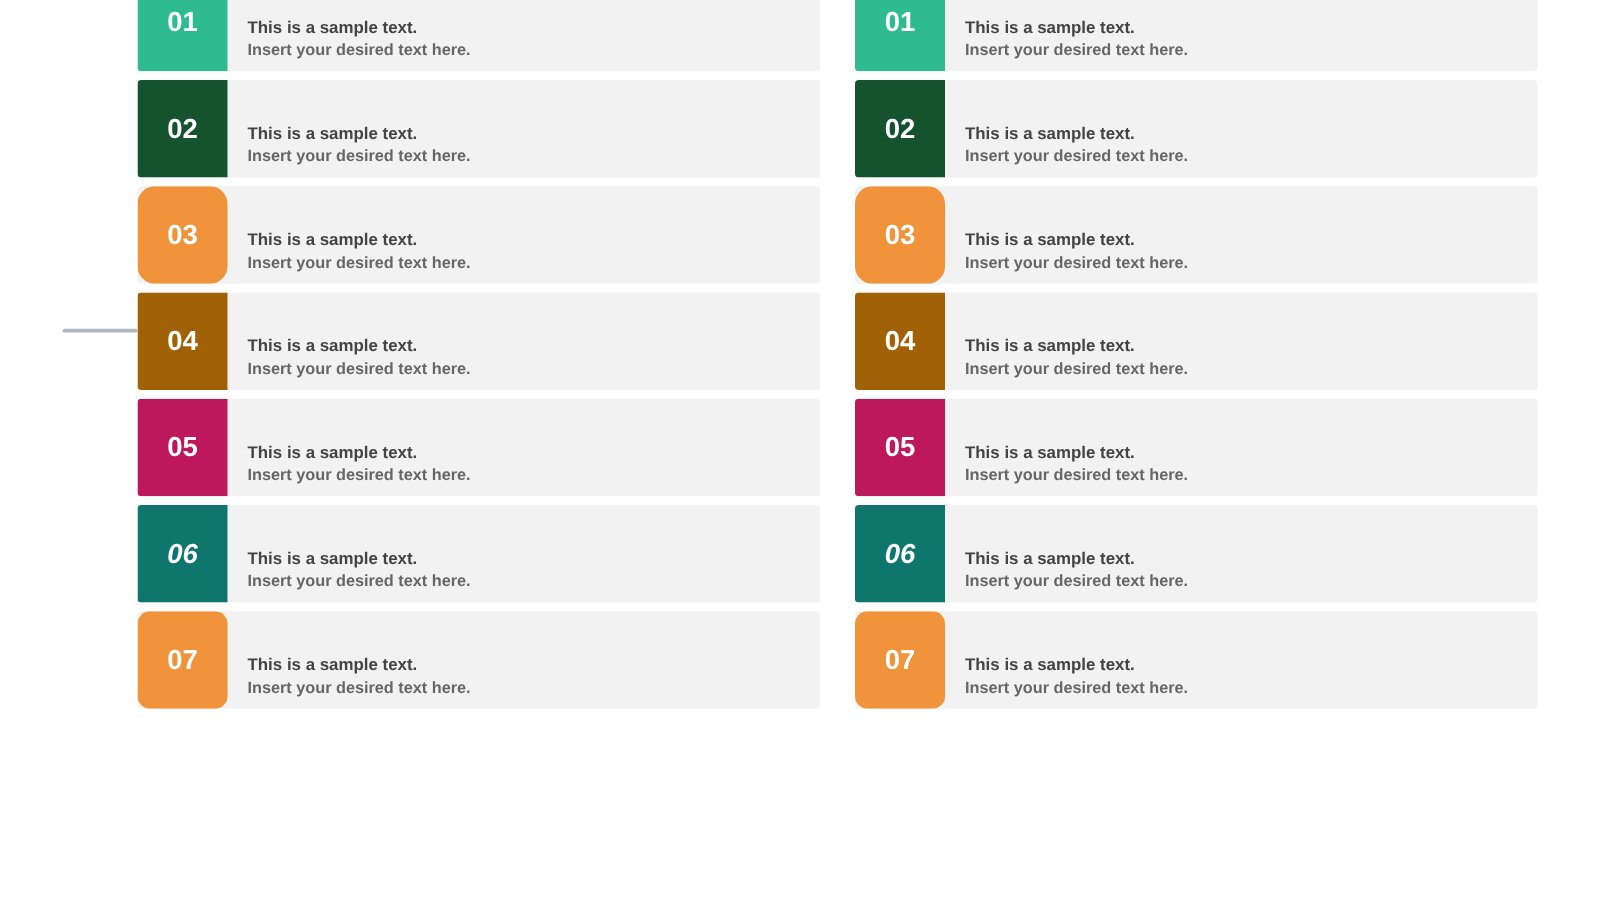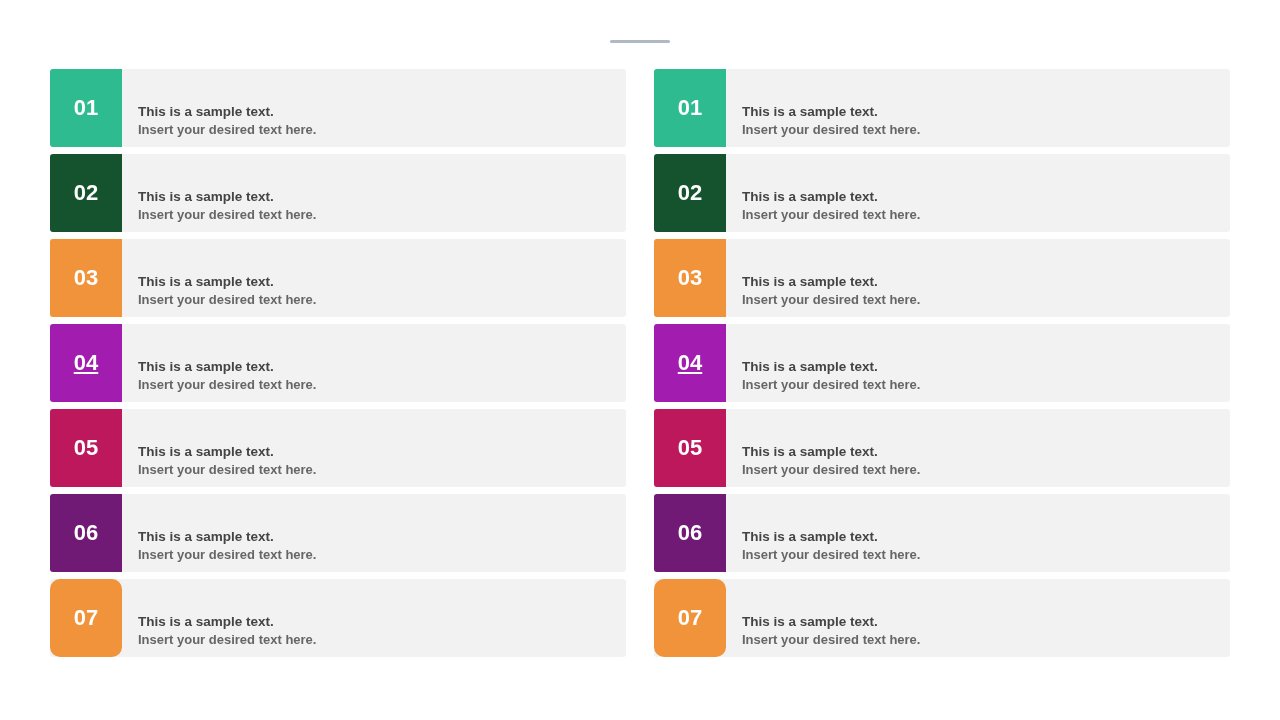--- a/index.html
+++ b/index.html
@@ -9,23 +9,23 @@
       height: 720px;
       background: #ffffff;
       font-family: 'Segoe UI', Arial, sans-serif;
       overflow: hidden;
     }
 
     .page {
       width: 1280px;
       height: 524px;
       display: flex;
-      flex-direction: column;
+      flex-direction: row;
       align-items: center;
-      padding: 32px 50px 20px 50px;
+      padding: 42px 50px 20px 50px;
     }
 
     .title-section {
       text-align: center;
       margin-bottom: 8px;
     }
 
     .page-title {
       font-size: 42px;
       font-weight: 700;
@@ -96,24 +96,24 @@
 
     .row-subtitle {
       font-size: 13px;
       font-weight: 700;
       color: #666666;
     }
 
     
     .color-1 { background-color: #2dbb8f; }
     .color-2 { background-color: #14532d; }
-    .color-3 { background-color: #f0933a; }
-    .color-4 { background-color: #a21caf; text-decoration: underline; }
+    .color-3 { background-color: #f0933a; border-radius: 14px; }
+    .color-4 { background-color: #a16207; }
     .color-5 { background-color: #be185d; }
-    .color-6 { background-color: #701a75; }
+    .color-6 { background-color: #0f766e; font-style: italic; }
     .color-7 { background-color: #f0933a; border-radius: 10px; }
   </style>
 </head>
 <body>
 
 <div class="page">
   <div class="title-section">
     <h1 class="page-title"></h1>
     <div class="title-divider"></div>
   </div>

